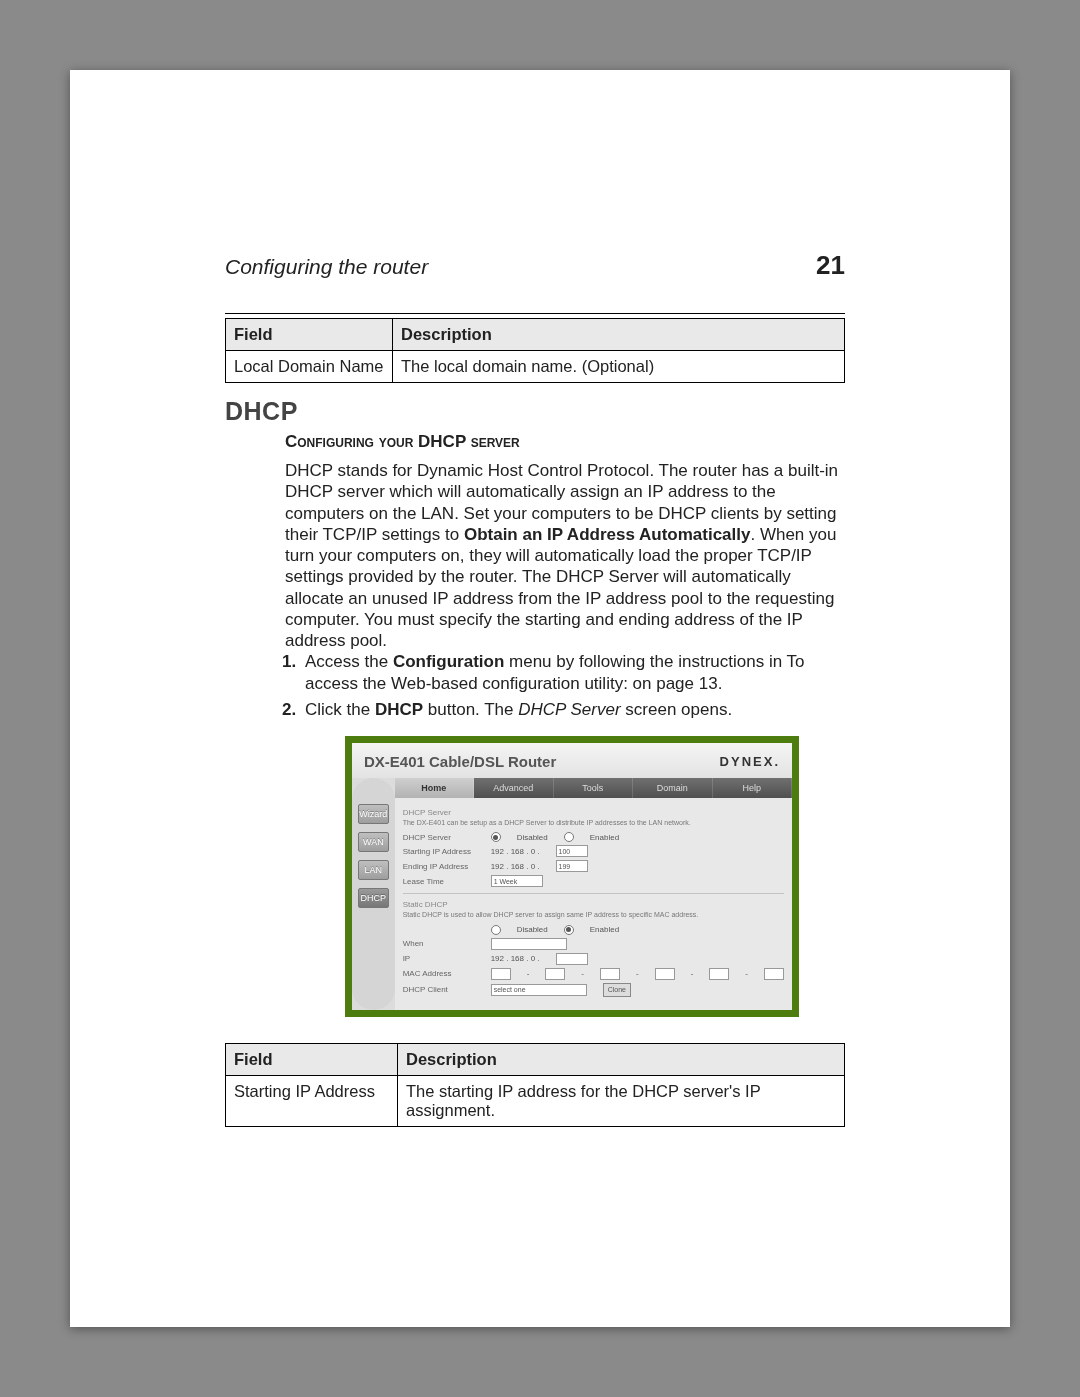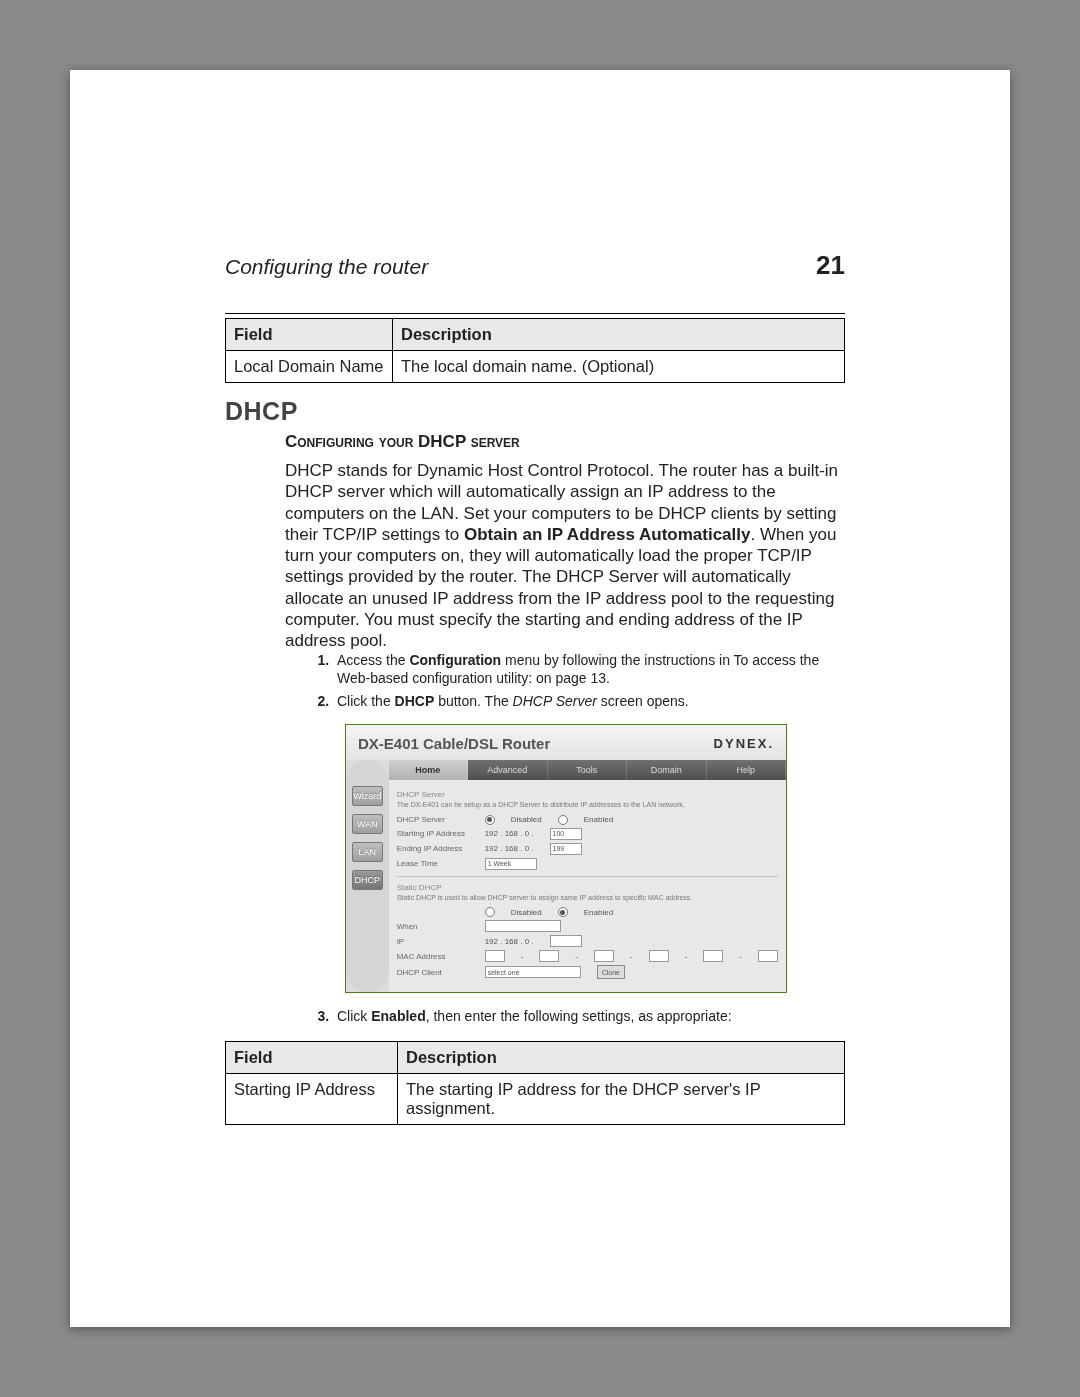--- a/index.html
+++ b/index.html
@@ -83,41 +83,41 @@
     line-height: 1.25;
   }
   .para .b { font-weight: 700; }
   .para .i { }
   .tocfg {
     margin: 10px 0 4px 60px;
     font-weight: 700;
     font-size: 17px;
   }
   ol.steps {
-    margin: 0 0 0 108px;
+    margin: 0 0 0 76px;
     padding: 0;
-    font-size: 14px;
+    font-size: 17px;
     line-height: 1.3;
   }
   ol.steps li {
     margin-bottom: 4px;
     padding-left: 4px;
   }
   ol.steps li::marker {
     font-weight: 700;
   }
   ol.steps .b { font-weight: 700; }
   ol.steps .i { font-style: italic; }
 
   
   .shot {
     margin: 14px 0 14px 120px;
     width: 440px;
     background: #dcdcdc;
-    border: 1px solid #4d7c0f;
+    border: 7px solid #4d7c0f;
     font-family: Arial, sans-serif;
   }
   .shot-header {
     background: linear-gradient(#f4f4f4, #e3e3e3);
     padding: 10px 12px 8px 12px;
     display: flex;
     justify-content: space-between;
     align-items: center;
   }
   .shot-title { font-weight: 700; color: #555; font-size: 15px; }
@@ -323,25 +323,20 @@
               <span class="val">
                 <span class="sel" style="width:90px">select one</span>
                 <span class="btn">Clone</span>
               </span>
             </div>
           </div>
         </div>
       </div>
     </div>
 
-    <ol class="steps" start="3">
-      <li>
-        <span>Click </span><span class="b">Enabled</span><span>, then enter the following settings, as appropriate:</span>
-      </li>
-    </ol>
 
     <div style="height:12px"></div>
 
     <table class="fd fd2">
       <thead>
         <tr>
           <th class="col-field">Field</th>
           <th>Description</th>
         </tr>
       </thead>

